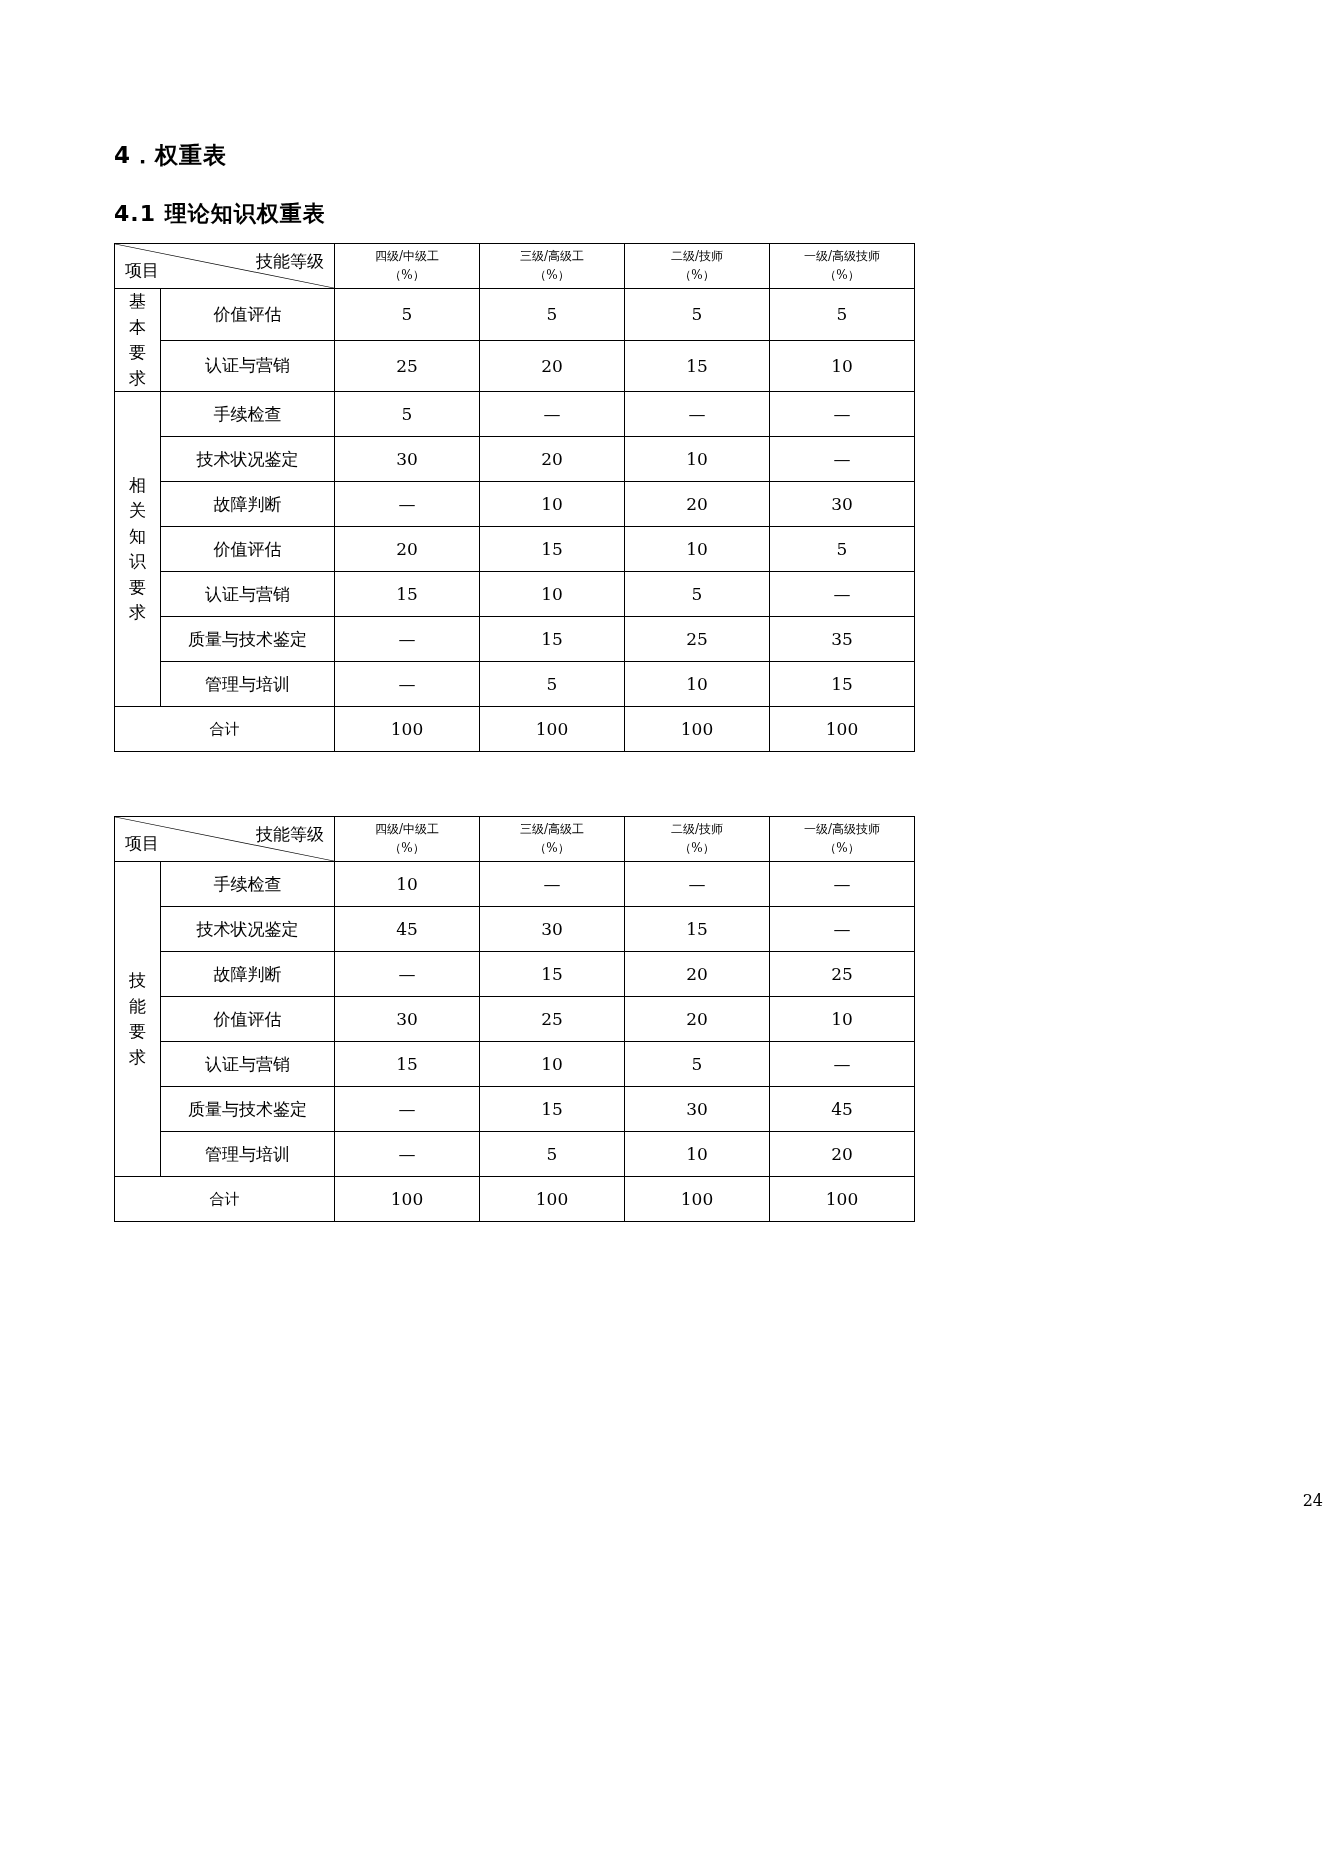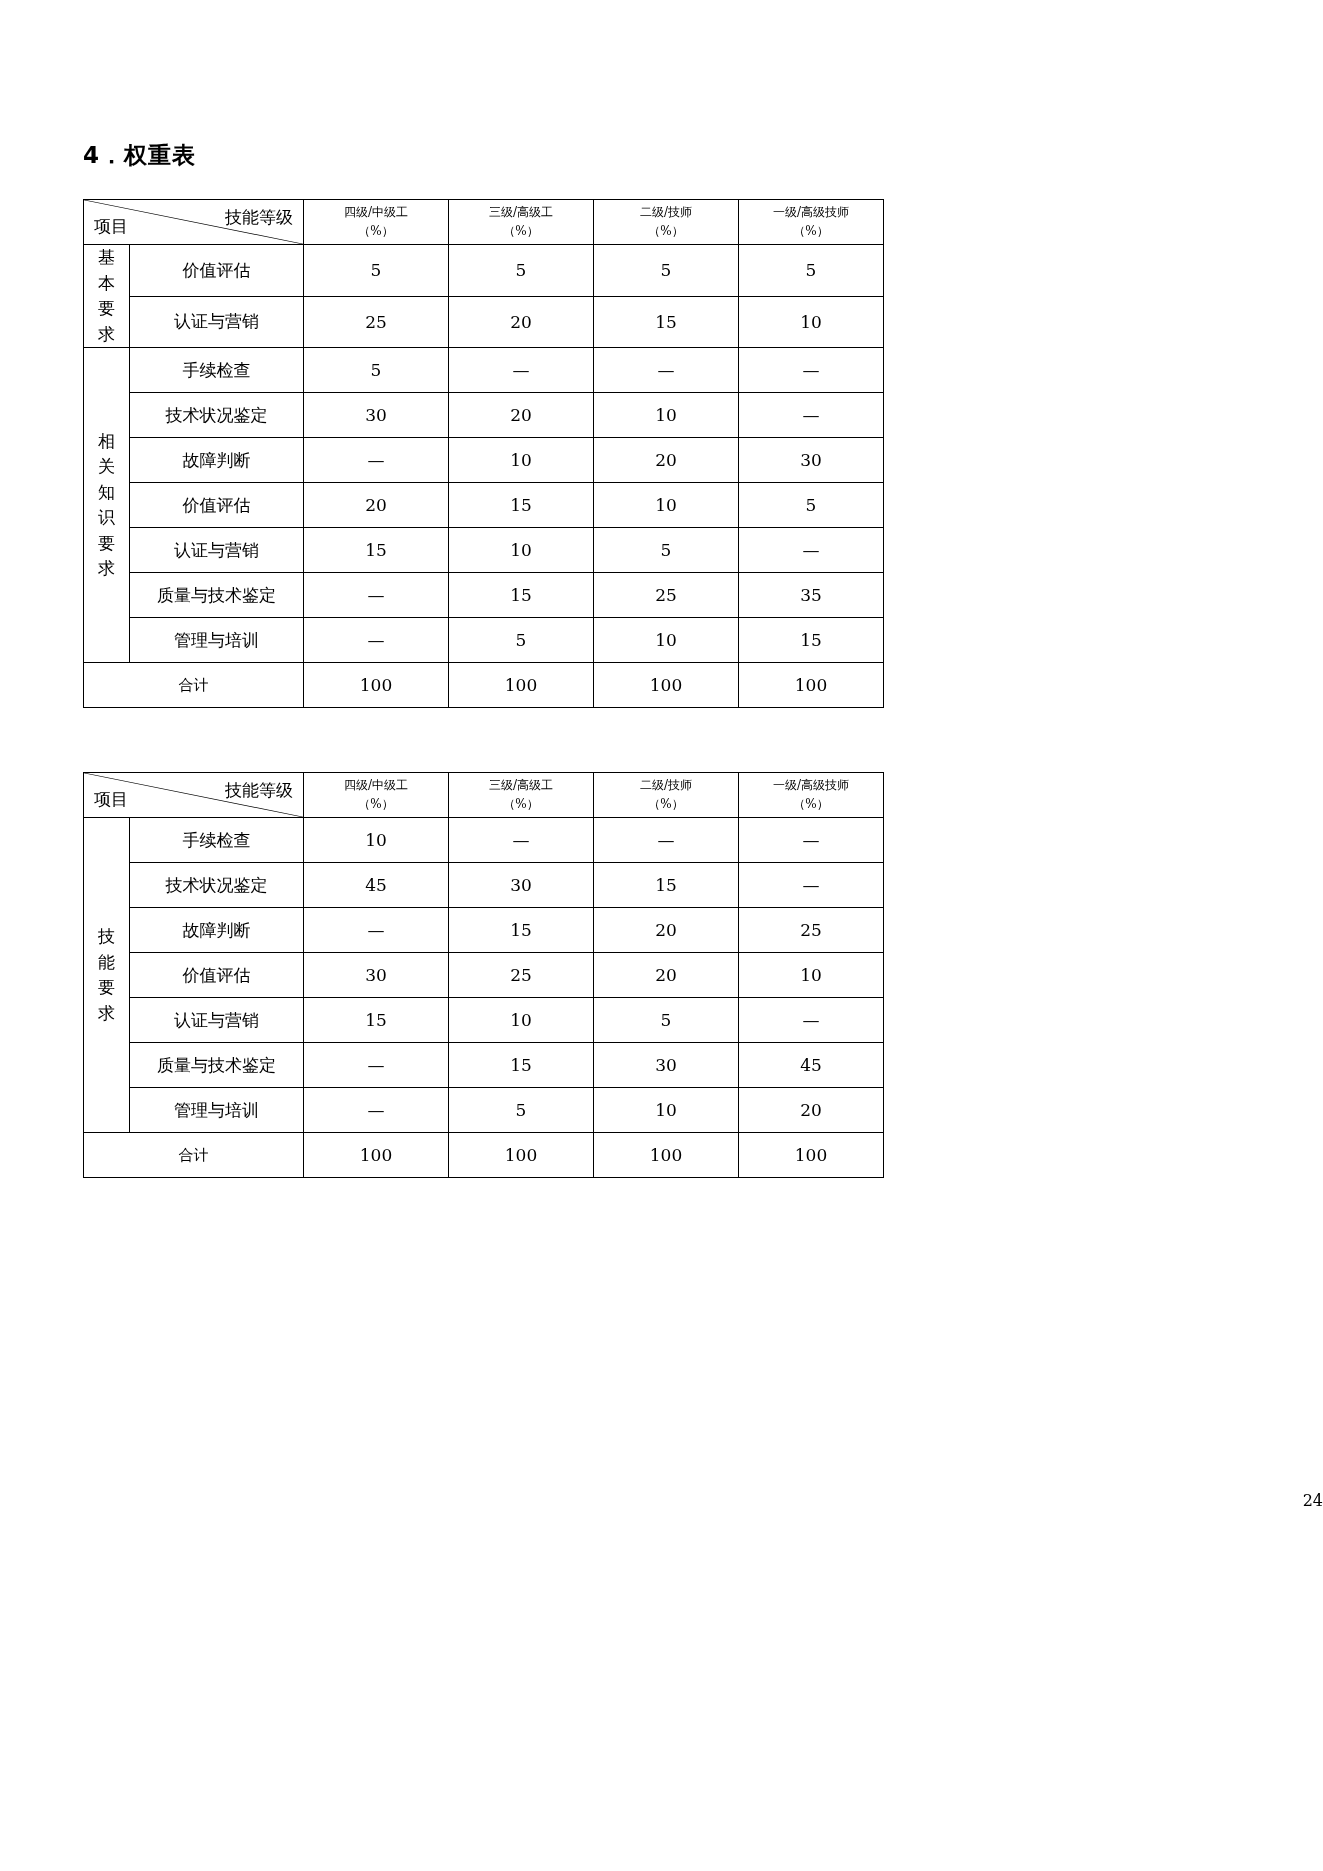--- a/index.html
+++ b/index.html
@@ -12,21 +12,21 @@
     height: 1871px;
     font-family: "Liberation Serif", "DejaVu Serif", serif;
     color: #000000;
     position: relative;
   }
   .page {
     position: relative;
     width: 1323px;
     height: 1563px;
     box-sizing: border-box;
-    padding: 140px 170px 0 83px;
+    padding: 140px 170px 0 114px;
   }
   h1.section-title {
     font-family: "DejaVu Sans", "Liberation Sans", sans-serif;
     font-size: 23px;
     font-weight: bold;
     margin: 0 0 28px 0;
     letter-spacing: 1px;
   }
   h2.sub-title {
     font-family: "DejaVu Sans", "Liberation Sans", sans-serif;
@@ -115,20 +115,21 @@
     font-size: 16px;
   }
 </style>
 </head>
 <body>
 
 <div class="page">
 
   <h1 class="section-title">4．权重表</h1>
 
+  <h2 class="sub-title">4.1  理论知识权重表</h2>
 
   <table class="weight-table">
     <colgroup>
       <col style="width:46px">
       <col style="width:174px">
       <col style="width:145px">
       <col style="width:145px">
       <col style="width:145px">
       <col style="width:145px">
     </colgroup>

